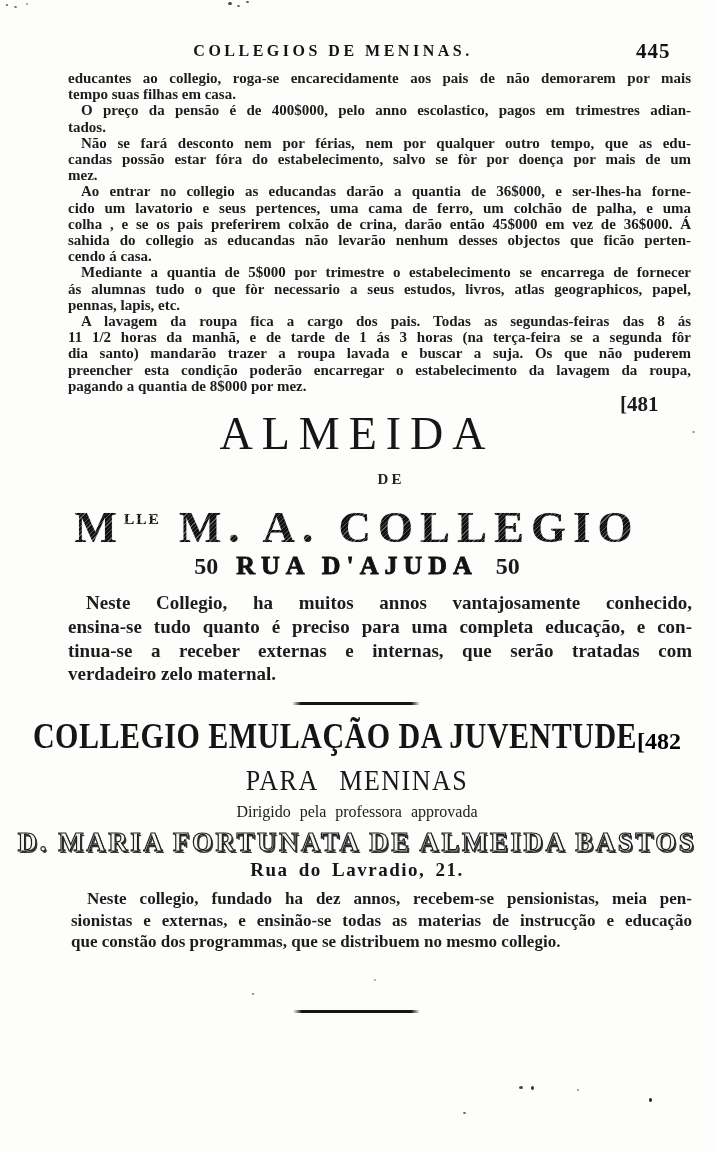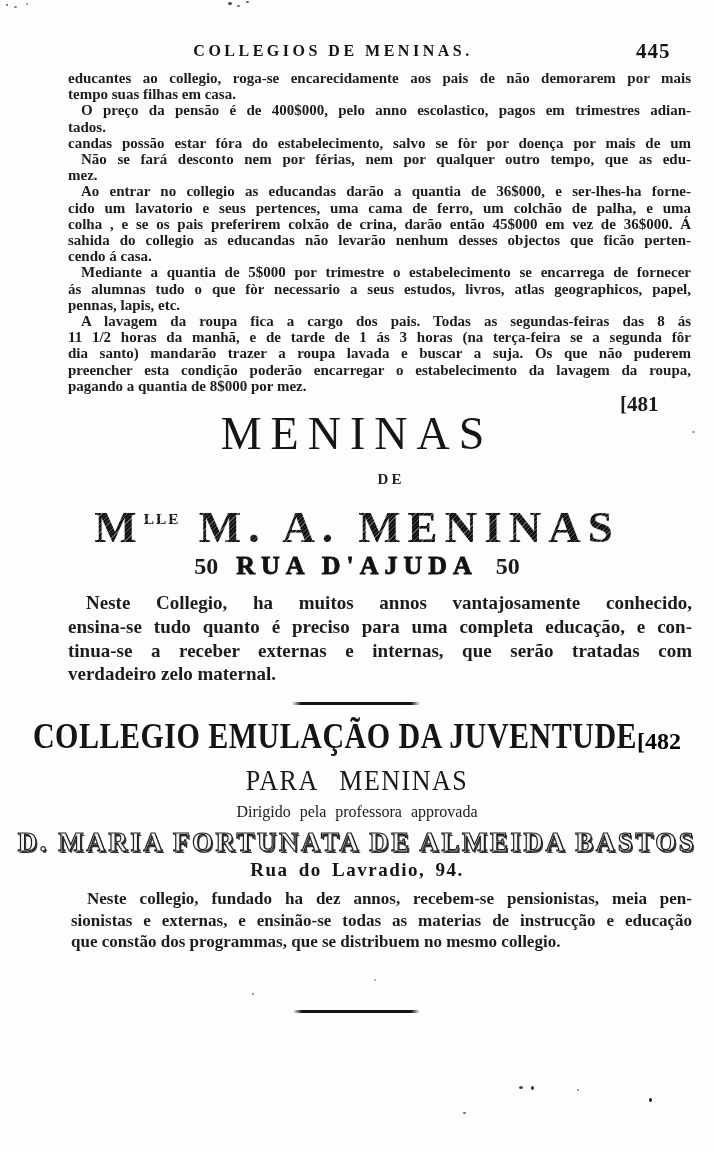--- a/index.html
+++ b/index.html
@@ -117,23 +117,23 @@
   <div class="intro-block">
 
       <div class="line fill">educantes ao collegio, roga-se encarecidamente aos pais de não demorarem por mais</div>
 
       <div class="line end">tempo suas filhas em casa.</div>
 
       <div class="line fill ind">O preço da pensão é de 400$000, pelo anno escolastico, pagos em trimestres adian-</div>
 
       <div class="line end">tados.</div>
 
+      <div class="line fill ind">Não se fará desconto nem por férias, nem por qualquer outro tempo, que as edu-</div>
+
       <div class="line fill">candas possão estar fóra do estabelecimento, salvo se fòr por doença por mais de um</div>
-
-      <div class="line fill ind">Não se fará desconto nem por férias, nem por qualquer outro tempo, que as edu-</div>
 
       <div class="line end">mez.</div>
 
       <div class="line fill ind">Ao entrar no collegio as educandas darão a quantia de 36$000, e ser-lhes-ha forne-</div>
 
       <div class="line fill">cido um lavatorio e seus pertences, uma cama de ferro, um colchão de palha, e uma</div>
 
       <div class="line fill">colha , e se os pais preferirem colxão de crina, darão então 45$000 em vez de 36$000. Á</div>
 
       <div class="line fill">sahida do collegio as educandas não levarão nenhum desses objectos que ficão perten-</div>
@@ -151,23 +151,23 @@
       <div class="line fill">11 1/2 horas da manhã, e de tarde de 1 ás 3 horas (na terça-feira se a segunda fôr</div>
 
       <div class="line fill">dia santo) mandarão trazer a roupa lavada e buscar a suja. Os que não puderem</div>
 
       <div class="line fill">preencher esta condição poderão encarregar o estabelecimento da lavagem da roupa,</div>
 
       <div class="line end">pagando a quantia de 8$000 por mez.</div>
     </div>
 
   <div class="ad-ref-481">[481</div>
-  <div class="mounier-title">MENINAS</div>
+  <div class="mounier-title">ALMEIDA</div>
   <div class="mounier-de">DE</div>
-  <div class="mounier-name"><span>M</span><sup>LLE</sup>&nbsp;<span>M. A. MENINAS</span></div>
+  <div class="mounier-name"><span>M</span><sup>LLE</sup>&nbsp;<span>M. A. COLLEGIO</span></div>
   <div class="mounier-address">
     <span class="addr-num">50</span>
     <span class="addr-street">RUA D'AJUDA</span>
     <span class="addr-num">50</span>
   </div>
   <div class="mounier-body">
 
       <div class="line fill ind">Neste Collegio, ha muitos annos vantajosamente conhecido,</div>
 
       <div class="line fill">ensina-se tudo quanto é preciso para uma completa educação, e con-</div>
@@ -179,21 +179,21 @@
 
   <div class="rule rule-mid"></div>
 
   <div class="emu-title-row">
     <span class="emu-title">COLLEGIO EMULAÇÃO DA JUVENTUDE</span>
     <span class="emu-ref">[482</span>
   </div>
   <div class="emu-subtitle">PARA MENINAS</div>
   <div class="emu-tagline">Dirigido pela professora approvada</div>
   <div class="emu-director">D. MARIA FORTUNATA DE ALMEIDA BASTOS</div>
-  <div class="emu-address">Rua do Lavradio, 94.</div>
+  <div class="emu-address">Rua do Lavradio, 21.</div>
   <div class="emu-body">
 
       <div class="line fill ind">Neste collegio, fundado ha dez annos, recebem-se pensionistas, meia pen-</div>
 
       <div class="line fill">sionistas e externas, e ensinão-se todas as materias de instrucção e educação</div>
 
       <div class="line end">que constão dos programmas, que se distribuem no mesmo collegio.</div>
     </div>
 
   <div class="rule rule-bottom"></div>

